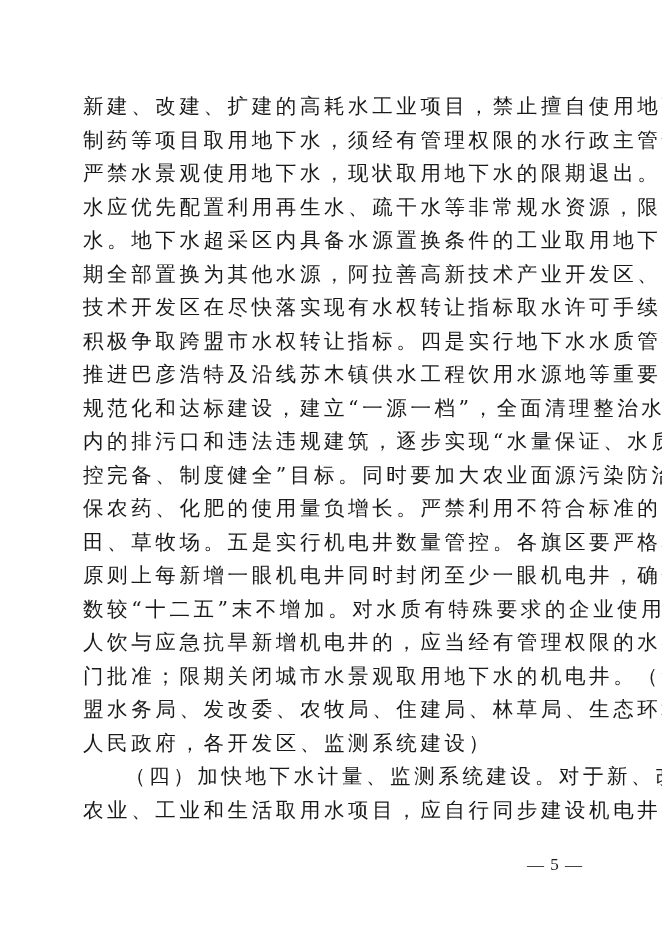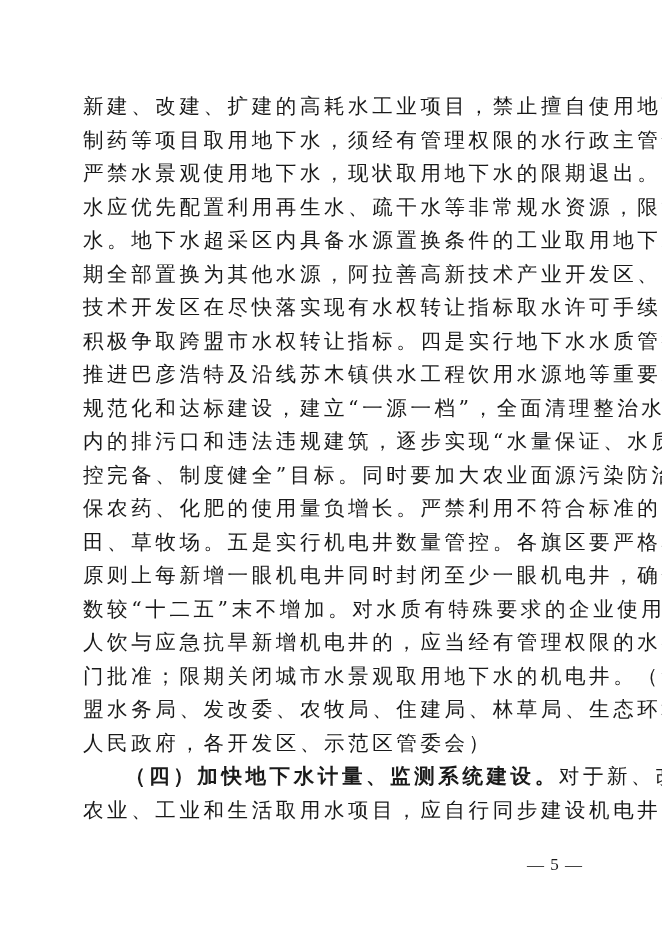--- a/index.html
+++ b/index.html
@@ -11,21 +11,21 @@
   .body-text {
     position: absolute; left: 83px; top: 90px; width: 494px;
   }
   .line {
     display: block; height: 33.5px; line-height: 33.5px;
     font-size: 20.5px; white-space: nowrap; letter-spacing: 3.6px;
     text-align: justify; text-align-last: justify;
   }
   .line.last { text-align-last: left; }
   .line.indent { padding-left: 42px; }
-  .line.bold-start .lead { font-weight: bold; }
+  .line.bold-start .lead { font-weight: normal; }
   .page-number {
     position: absolute; left: 527px; top: 855px; font-size: 17px;
     font-family: "Liberation Serif", serif; color: #1a1a1a; letter-spacing: 1px;
   }
 </style>
 </head>
 <body>
 
 <div class="page">
   <div class="body-text">
@@ -41,18 +41,18 @@
     <span class="line">规范化和达标建设，建立“一源一档”，全面清理整治水源保护区</span>
     <span class="line">内的排污口和违法违规建筑，逐步实现“水量保证、水质合格、监</span>
     <span class="line">控完备、制度健全”目标。同时要加大农业面源污染防治力度，确</span>
     <span class="line">保农药、化肥的使用量负增长。严禁利用不符合标准的中水灌溉农</span>
     <span class="line">田、草牧场。五是实行机电井数量管控。各旗区要严格机电井管理，</span>
     <span class="line">原则上每新增一眼机电井同时封闭至少一眼机电井，确保机电井总</span>
     <span class="line">数较“十二五”末不增加。对水质有特殊要求的企业使用自备井的，</span>
     <span class="line">人饮与应急抗旱新增机电井的，应当经有管理权限的水行政主管部</span>
     <span class="line">门批准；限期关闭城市水景观取用地下水的机电井。（责任单位：</span>
     <span class="line">盟水务局、发改委、农牧局、住建局、林草局、生态环境局，各旗</span>
-    <span class="line last">人民政府，各开发区、示范区管委会）</span>
+    <span class="line last">人民政府，各开发区、监测系统建设）</span>
     <span class="line indent bold-start"><span class="lead">（四）加快地下水计量、监测系统建设。</span><span>对于新、改、扩建</span></span>
     <span class="line">农业、工业和生活取用水项目，应自行同步建设机电井智能化自动</span>
   </div>
   <div class="page-number">— 5 —</div>
 </div>
 
 </body></html>

